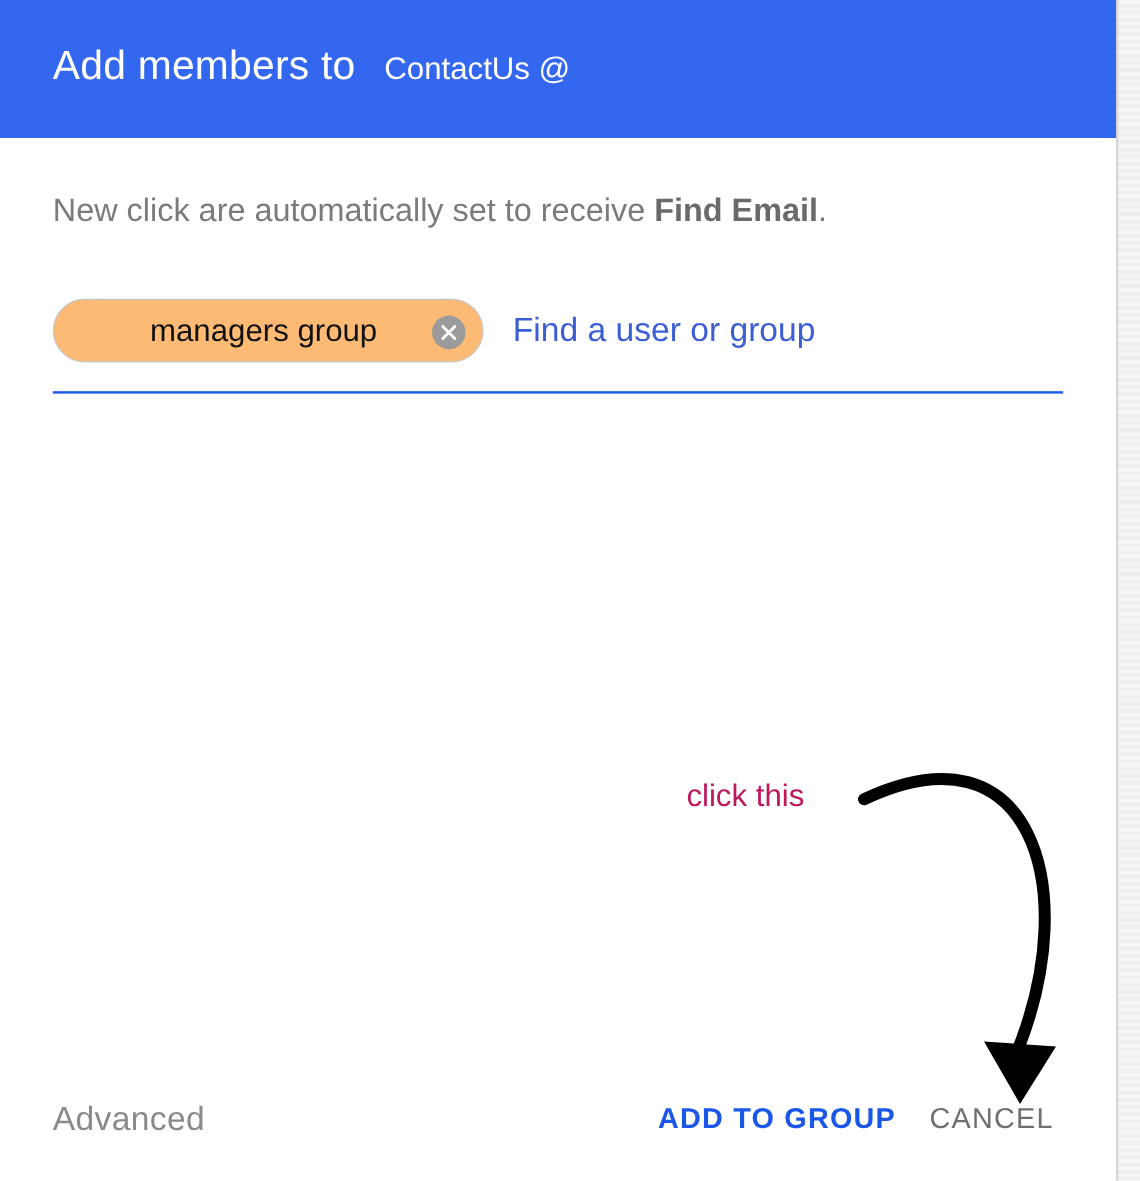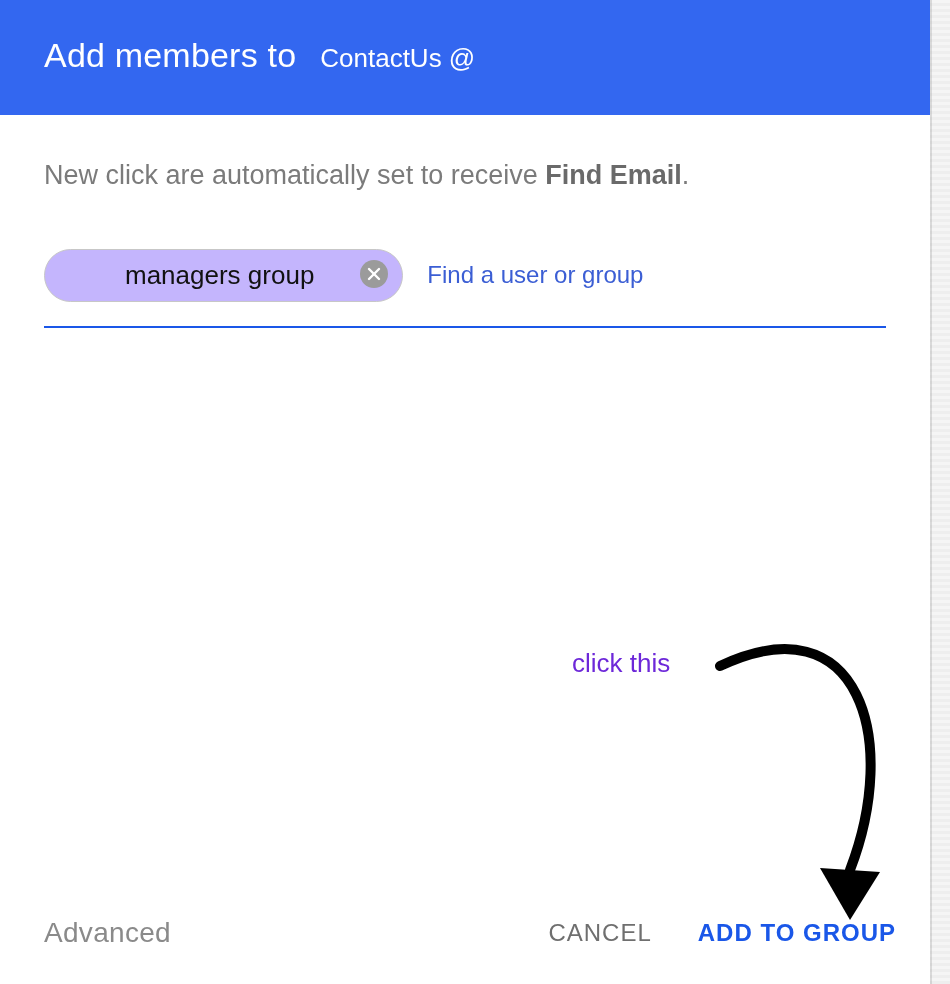--- a/index.html
+++ b/index.html
@@ -71,25 +71,25 @@
     .chip-row {
       margin-top: 54px;
       display: flex;
       align-items: center;
       border-bottom: 2px solid #1a57e8;
       padding: 0 0 24px 0;
       gap: 22px;
     }
     .chip {
       display: inline-flex;
-      align-items: flex-start;
+      align-items: flex-end;
       border: 1.5px solid #c7c7c7;
       border-radius: 999px;
       padding: 10px 14px 10px 80px;
-      background: #c4b5fd;
+      background: #fdba74;
     }
     .chip-label {
       font-size: 26px;
       color: #111;
     }
     .chip-remove {
       width: 28px;
       height: 28px;
       border-radius: 50%;
       background: #9b9b9b;
@@ -98,21 +98,21 @@
       align-items: center;
       justify-content: center;
       cursor: pointer;
     }
     .chip-remove svg { width: 14px; height: 14px; }
     .chip-remove svg line { stroke: #ffffff; stroke-width: 2.4; stroke-linecap: round; }
 
     .search-input {
       border: none;
       outline: none;
-      font-size: 24px;
+      font-size: 28px;
       color: #2a4fcf;
       background: transparent;
       flex: 1;
       padding: 6px 2px;
     }
     .search-input::placeholder {
       color: #3b5ed4;
       opacity: 1;
     }
 
@@ -123,21 +123,21 @@
       left: 0;
       width: 930px;
       height: 320px;
       pointer-events: none;
     }
     .annotation-text {
       position: absolute;
       top: 648px;
       left: 572px;
       font-size: 26px;
-      color: #6d28d9;
+      color: #be185d;
       pointer-events: none;
     }
 
     
     .footer {
       position: absolute;
       left: 0;
       bottom: 0;
       width: 930px;
       height: 84px;
@@ -197,19 +197,19 @@
   <svg class="annotation" viewBox="0 0 930 320">
     <path d="M 720 46
              C 860 -20, 900 120, 850 250" fill="none" stroke="#000" stroke-width="10" stroke-linecap="round"></path>
     <polygon points="850,300 820,248 880,252" fill="#000"></polygon>
   </svg>
   <div class="annotation-text">click this</div>
 
   <div class="footer">
     <span class="advanced">Advanced</span>
     <span class="spacer"></span>
+    <button class="btn btn-primary">ADD TO GROUP</button>
     <button class="btn btn-cancel">CANCEL</button>
-    <button class="btn btn-primary">ADD TO GROUP</button>
   </div>
 
 </div>
 
 <div class="right-border"></div>
 
 </body></html>

